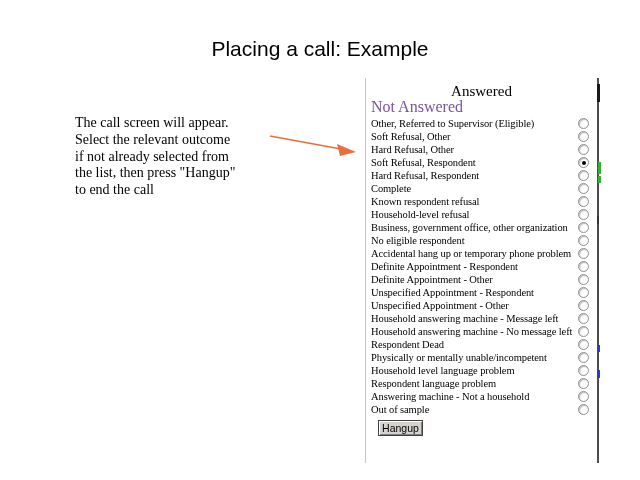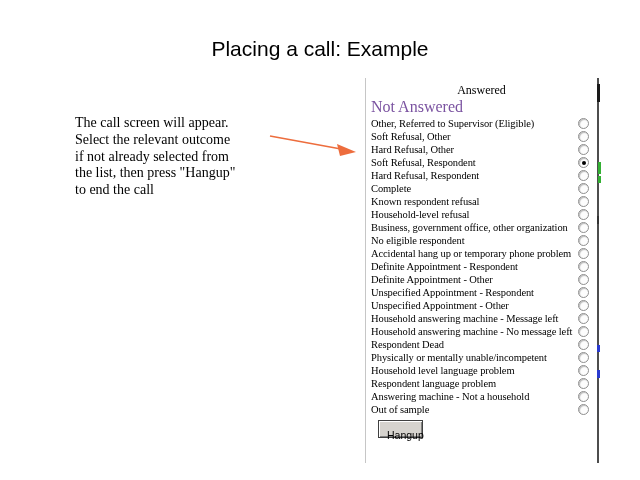--- a/index.html
+++ b/index.html
@@ -13,41 +13,41 @@
   }
   .instructions{
     position:absolute;left:75px;top:115px;font-size:14px;line-height:16.8px;color:#000;font-family:Liberation Serif, serif;
   }
   .arrow-wrap{position:absolute;left:268px;top:131px;width:94px;height:28px;}
   .panel{
     position:absolute;left:365px;top:78px;width:231px;height:385px;background:#fff;
     border-left:1px solid var(--border-left);border-right:2px solid var(--border-right);
     font-family:"Liberation Serif",serif;
   }
-  .panel-header{text-align:center;font-size:12px;padding-top:5px;height:14px;color:#000;}
+  .panel-header{text-align:center;font-size:15px;padding-top:5px;height:14px;color:#000;}
   .na-link{
     display:inline-block;margin:1px 17px 0 5px;font-size:16px;
     color:var(--link);cursor:pointer;
   }
   .list{margin-top:2px;}
   .row{display:flex;justify-content:space-between;align-items:flex-start;height:13px;padding:0 8px 0 5px;}
   .row-label{font-size:10.5px;letter-spacing:-0.1px;white-space:nowrap;color:#000;}
   .radio{
     flex:0 0 auto;width:9px;height:9px;border-radius:50%;background:#fdfdfd;
     border:1px solid #8f8f8f;box-shadow:inset 1px 1px 1px #bcbcbc;position:relative;cursor:pointer;
   }
   .radio.selected::after{
     content:"";position:absolute;left:2.5px;top:2.5px;width:4px;height:4px;border-radius:50%;background:#000;
   }
   .hangup{
     display:block;margin:3px 0 0 12px;width:45px;height:16px;
     background:var(--button-face);color:#000;
     border:1px solid #404040;box-shadow:inset 1px 1px 0 #ffffff,inset -1px -1px 0 #808080;
     font-family:"Liberation Sans",sans-serif;font-size:10.5px;line-height:13px;
-    padding:8px;cursor:pointer;
+    padding:0;cursor:pointer;
   }
   .artifact{position:absolute;}
 </style>
 </head>
 <body>
 
 <div class="stage" style="--link: #7A52A0; --arrow: #ED6D3D; --border-left: #C6C6C6; --border-right: #4D4D4D; --button-face: #D6D3CE;">
 
   <div class="title">Placing a call: Example</div>
 

